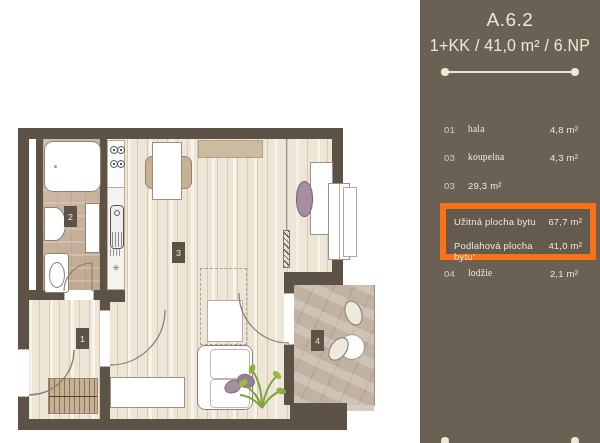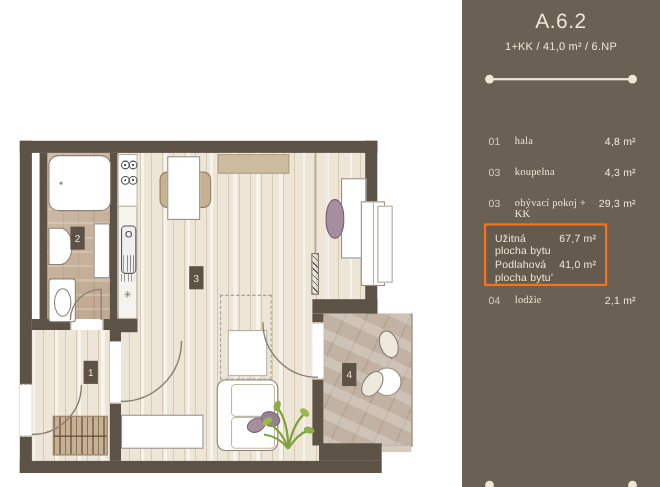--- a/index.html
+++ b/index.html
@@ -26,28 +26,28 @@
       repeating-linear-gradient(115deg, rgba(120,100,82,.14) 0 2px, transparent 2px 18px);}
   .fix{position:absolute;background:#fff;border:1px solid #8b8174;box-sizing:border-box;}
   .rlabel{position:absolute;width:13px;height:21px;background:#5c5246;color:#efe6d4;
           font-size:9px;display:flex;align-items:center;justify-content:center;}
   .burner{position:absolute;width:6px;height:6px;border:1px solid #4c4c4c;border-radius:50%;
           background:radial-gradient(circle at 50% 50%, #555 0 1px, #fff 1px);}
   svg.overlay{position:absolute;left:0;top:0;pointer-events:none;}
   
   .panel{position:absolute;left:420px;top:0;width:180px;height:443px;background:#6a6054;color:#efe6d4;}
   .ptitle{position:absolute;top:9px;left:0;width:100%;text-align:center;font-size:19px;font-weight:normal;letter-spacing:.5px;}
-  .psub{position:absolute;top:37px;left:0;width:100%;text-align:center;font-size:10px;letter-spacing:.2px;}
+  .psub{position:absolute;top:37px;left:0;width:100%;text-align:center;font-size:16px;letter-spacing:.2px;}
   .dline{position:absolute;left:25px;width:130px;height:2px;background:#efe6d4;}
   .dot{position:absolute;width:8px;height:8px;border-radius:50%;background:#efe6d4;}
   .srow{position:absolute;left:24px;width:134px;display:flex;font-size:9.5px;letter-spacing:.2px;}
   .srow .n{width:24px;opacity:.78;}
   .srow .nm{flex:1;font-family:Liberation Serif, serif;}
   .srow .ar{text-align:right;white-space:nowrap;}
-  .sbox{position:absolute;left:20px;top:203px;width:112px;height:57px;border:2px solid #f97316;
+  .sbox{position:absolute;left:20px;top:203px;width:156px;height:57px;border:6px solid #f97316;
         background:rgba(50,42,34,.10);box-sizing:border-box;}
   .brow{position:absolute;left:8px;right:8px;display:flex;font-size:9.5px;letter-spacing:.2px;}
   .brow .nm{flex:1;}
   .brow .ar{text-align:right;white-space:nowrap;}
 </style>
 </head>
 <body>
 
 <div class="stage">
 
@@ -169,21 +169,20 @@
       <span class="nm">hala</span>
       <span class="ar">4,8 m²</span>
     </div>
     <div class="srow" style="top:152px;">
       <span class="n">03</span>
       <span class="nm">koupelna</span>
       <span class="ar">4,3 m²</span>
     </div>
     <div class="srow" style="top:180px;">
       <span class="n">03</span>
-      <span class="nm">obývací pokoj + KK</span>
       <span class="ar">29,3 m²</span>
     </div>
 
     <div class="sbox">
       <div class="brow" style="top:7px;">
         <span class="nm">Užitná plocha bytu</span>
         <span class="ar">67,7 m²</span>
       </div>
       <div class="brow" style="top:31px;">
         <span class="nm">Podlahová plocha bytu’</span>

